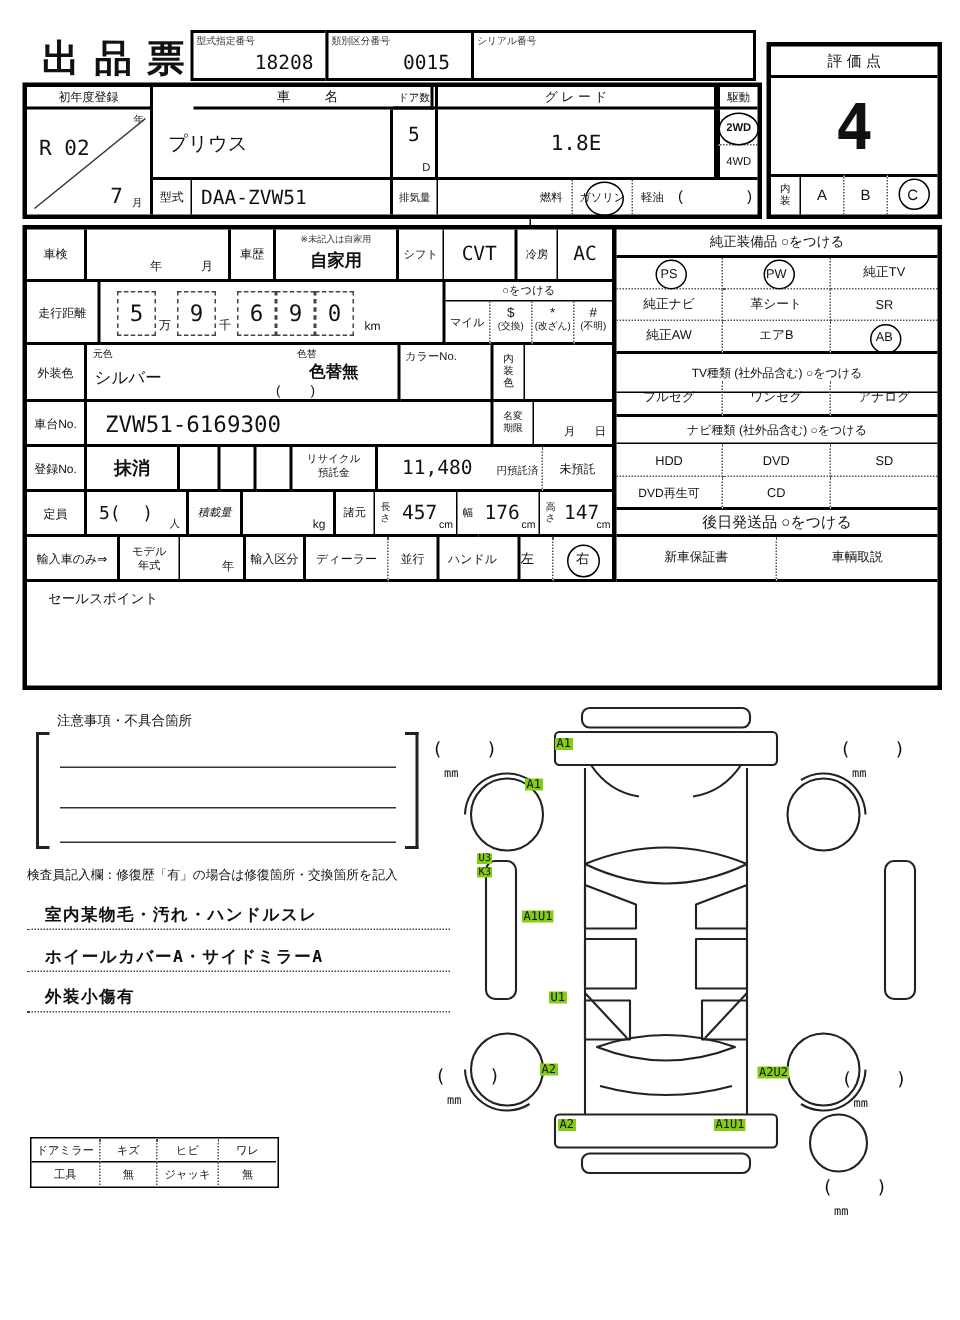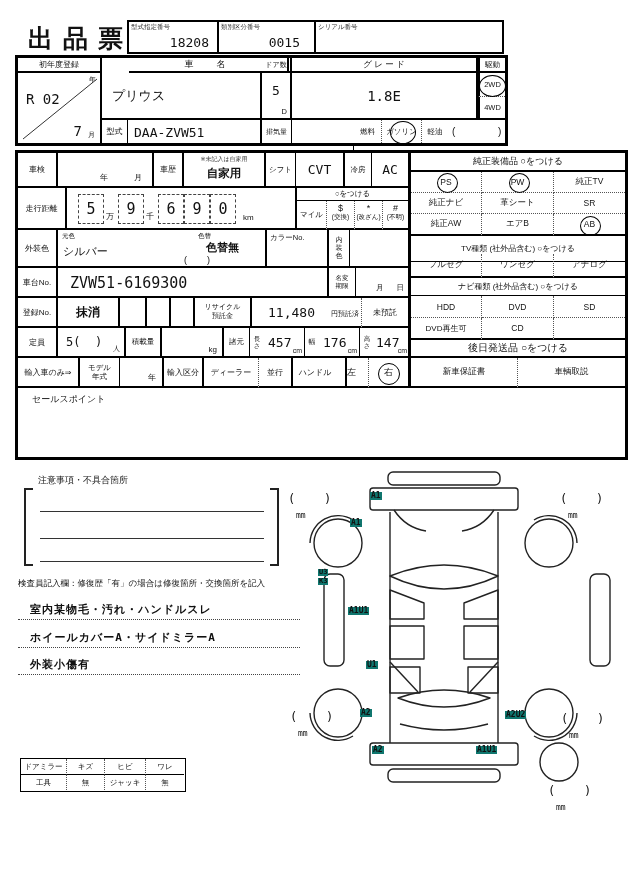--- a/index.html
+++ b/index.html
@@ -14,21 +14,21 @@
   .bBd{border-bottom:1px dotted #555;}
   .lbl{font-size:8px;}
   .v{font-family:"DejaVu Sans Mono","Liberation Mono",monospace;}
   .vert{display:flex;align-items:center;justify-content:center;}
   .vert span{display:inline-block;width:9px;line-height:1.1;word-break:break-all;text-align:center;}
   .ring{position:absolute;border:1.6px solid #000;border-radius:50%;background:transparent;pointer-events:none;}
   .dashbox{position:absolute;box-sizing:border-box;border:1.5px dashed #444;display:flex;align-items:center;justify-content:center;}
   .dot-line{position:absolute;border-bottom:1.5px dotted #444;}
   .sol-line{position:absolute;border-bottom:1.2px solid #333;}
   .note-txt{position:absolute;font-family:"DejaVu Sans Mono","Liberation Mono",monospace;font-size:11px;font-weight:bold;letter-spacing:1px;white-space:pre;}
-  .diag-lab{position:absolute;font-family:"DejaVu Sans Mono","Liberation Mono",monospace;font-size:8px;background:#0f766e;padding:0 1px;line-height:1;font-weight:bold;}
+  .diag-lab{position:absolute;font-family:"DejaVu Sans Mono","Liberation Mono",monospace;font-size:8px;background:#84cc16;padding:0 1px;line-height:1;}
   .br{position:absolute;font-size:12px;white-space:pre;font-family:"DejaVu Sans Mono",monospace;}
   .mm{position:absolute;font-size:8px;font-family:"DejaVu Sans Mono",monospace;}
   .pre{white-space:pre;}
 </style>
 </head>
 <body>
 
 <div id="root">
 
   <div class="cell" style="left:28px;top:22px;font-size:25px;font-weight:bold;letter-spacing:10px;">出品票</div>
@@ -38,20 +38,31 @@
     <div class="v" style="position:absolute;right:8px;top:13px;font-size:13px;">18208</div>
   </div>
   <div class="cell box" style="left:217px;top:20px;width:99px;height:34px;border-width:2px;">
     <div style="position:absolute;left:2px;top:1px;font-size:6.5px;color:#333;">類別区分番号</div>
     <div class="v" style="position:absolute;right:14px;top:13px;font-size:13px;">0015</div>
   </div>
   <div class="cell box" style="left:314px;top:20px;width:190px;height:34px;border-width:2px;">
     <div style="position:absolute;left:2px;top:1px;font-size:6.5px;color:#333;">シリアル番号</div>
   </div>
 
+  <div class="cell box" style="left:511px;top:28px;width:117px;height:118px;border-width:3px;">
+    <div class="cell cc" style="left:0;top:0;width:111px;height:21px;border-bottom:2px solid #000;font-size:10px;">評 価 点</div>
+    <div class="cell cc" style="left:0;top:21px;width:111px;height:64px;font-size:42px;font-weight:bold;font-family:'DejaVu Sans Mono',monospace;">4</div>
+    <div class="cell vert" style="left:0;top:85px;width:20px;height:27px;border-top:2px solid #000;border-right:1px solid #000;font-size:7px;">
+        <span>内装</span>
+      </div>
+    <div class="cell cc bRd" style="left:20px;top:85px;width:29px;height:27px;border-top:2px solid #000;font-size:10px;">A</div>
+    <div class="cell cc bRd" style="left:49px;top:85px;width:29px;height:27px;border-top:2px solid #000;font-size:10px;">B</div>
+    <div class="cell cc" style="left:78px;top:85px;width:33px;height:27px;border-top:2px solid #000;font-size:10px;">C</div>
+    <div class="ring" style="left:85px;top:88px;width:19px;height:19px;"></div>
+  </div>
 
   <div class="cell box" style="left:15px;top:55px;width:493px;height:91px;border-width:3px;"></div>
 
   <div class="cell cc bR bB lbl" style="left:18px;top:58px;width:84px;height:15px;">初年度登録</div>
   <div class="cell bR" style="left:18px;top:73px;width:84px;height:70px;">
     <svg width="84" height="70" style="position:absolute;left:0;top:0;">
         <line x1="5" y1="66" x2="79" y2="6" stroke="#333" stroke-width="1"></line>
       </svg>
     <span style="position:absolute;right:4px;top:2px;font-size:7px;">年</span>
     <span class="v" style="position:absolute;left:8px;top:18px;font-size:14px;">R 02</span>
@@ -85,21 +96,21 @@
   </div>
 
   <div class="cell cc bRd" style="left:354px;top:120px;width:28px;height:23px;font-size:7.5px;">燃料</div>
   <div class="cell cc bRd" style="left:382px;top:120px;width:40px;height:23px;font-size:7.5px;">ガソリン</div>
   <div class="ring" style="left:390px;top:121px;width:24px;height:21px;"></div>
   <div class="cell cc" style="left:422px;top:120px;width:26px;height:23px;font-size:7.5px;">軽油</div>
   <span style="position:absolute;left:452px;top:126px;font-size:10px;">(</span>
   <span style="position:absolute;left:498px;top:126px;font-size:10px;">)</span>
 
   <div class="cell cc bB lbl" style="left:478px;top:58px;width:27px;height:15px;font-size:7.5px;border-left:2px solid #000;">駆動</div>
-  <div class="cell cc bBd" style="left:478px;top:73px;width:27px;height:24px;font-size:7.5px;border-left:2px solid #000;">2WD</div>
+  <div class="cell cc bBd" style="left:478px;top:73px;width:27px;height:24px;font-size:7.5px;border-left:2px solid #000;font-weight:bold;">2WD</div>
   <div class="ring" style="left:479px;top:75px;width:25px;height:20px;"></div>
   <div class="cell cc bB" style="left:478px;top:97px;width:27px;height:23px;font-size:7.5px;border-left:2px solid #000;">4WD</div>
 
   <div class="cell box" style="left:15px;top:150px;width:613px;height:310px;border-width:3px;"></div>
 
   <div class="cell" style="left:408px;top:150px;width:3px;height:238px;background:#000;"></div>
 
   <div class="cell cc bR bB lbl" style="left:18px;top:153px;width:40px;height:35px;">車検</div>
   <div class="cell bR bB" style="left:58px;top:153px;width:96px;height:35px;">
     <span style="position:absolute;left:42px;bottom:3px;font-size:8px;">年</span>
@@ -181,21 +192,21 @@
     <span class="v" style="position:absolute;left:16px;top:7px;font-size:13px;">11,480</span>
     <span style="position:absolute;right:2px;top:11px;font-size:7px;">円預託済</span>
   </div>
   <div class="cell cc bB" style="left:362px;top:298px;width:46px;height:30px;font-size:8px;">未預託</div>
 
   <div class="cell cc bR bB lbl" style="left:18px;top:328px;width:40px;height:30px;">定員</div>
   <div class="cell bR bB" style="left:58px;top:328px;width:68px;height:30px;">
     <span class="v pre" style="position:absolute;left:8px;top:7px;font-size:12px;">5(  )</span>
     <span style="position:absolute;right:4px;bottom:2px;font-size:7px;">人</span>
   </div>
-  <div class="cell cc bR bB lbl" style="left:126px;top:328px;width:36px;height:30px;font-size:7.5px;">積載量</div>
+  <div class="cell cc bR bB lbl" style="left:126px;top:328px;width:36px;height:30px;font-size:7.5px;font-style:italic;">積載量</div>
   <div class="cell bR bB" style="left:162px;top:328px;width:62px;height:30px;">
     <span style="position:absolute;right:5px;bottom:2px;font-size:8px;">kg</span>
   </div>
   <div class="cell cc bR1 bB lbl" style="left:224px;top:328px;width:26px;height:30px;font-size:7.5px;">諸元</div>
   <div class="cell vert bB" style="left:250px;top:328px;width:14px;height:30px;font-size:6.5px;">
       <span>長さ</span>
     </div>
   <div class="cell bR1 bB" style="left:264px;top:328px;width:41px;height:30px;">
     <span class="v" style="position:absolute;left:4px;top:7px;font-size:13px;">457</span>
     <span style="position:absolute;right:2px;bottom:2px;font-size:7px;">cm</span>

